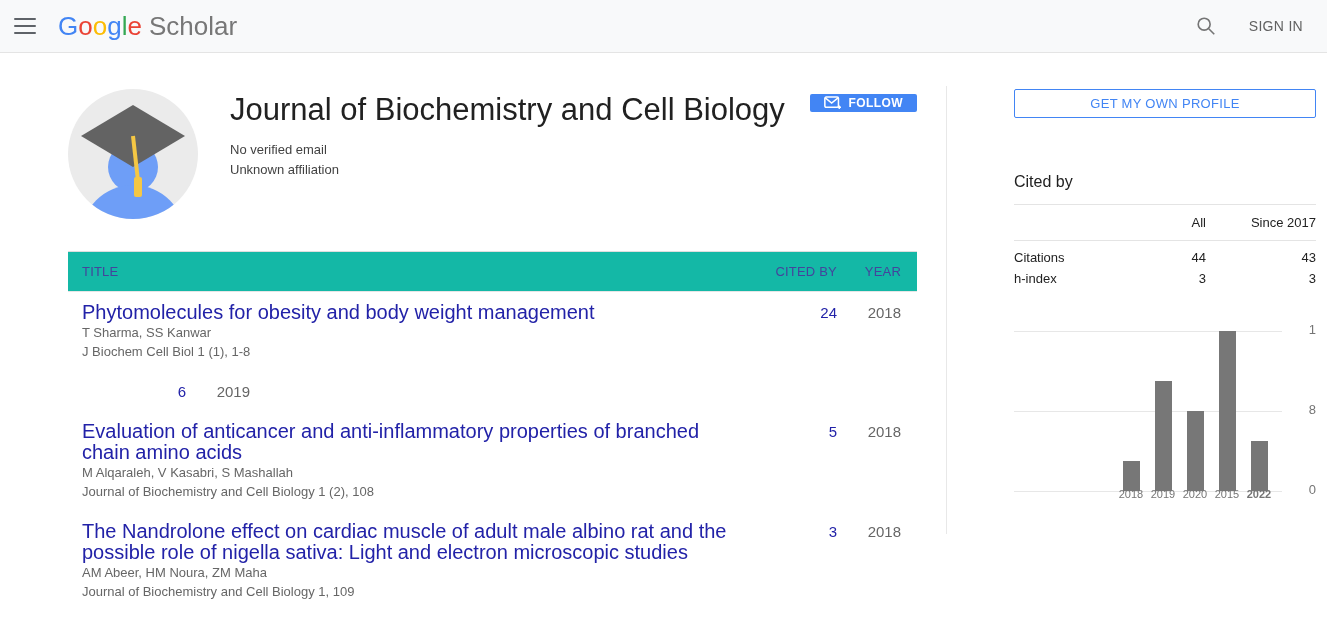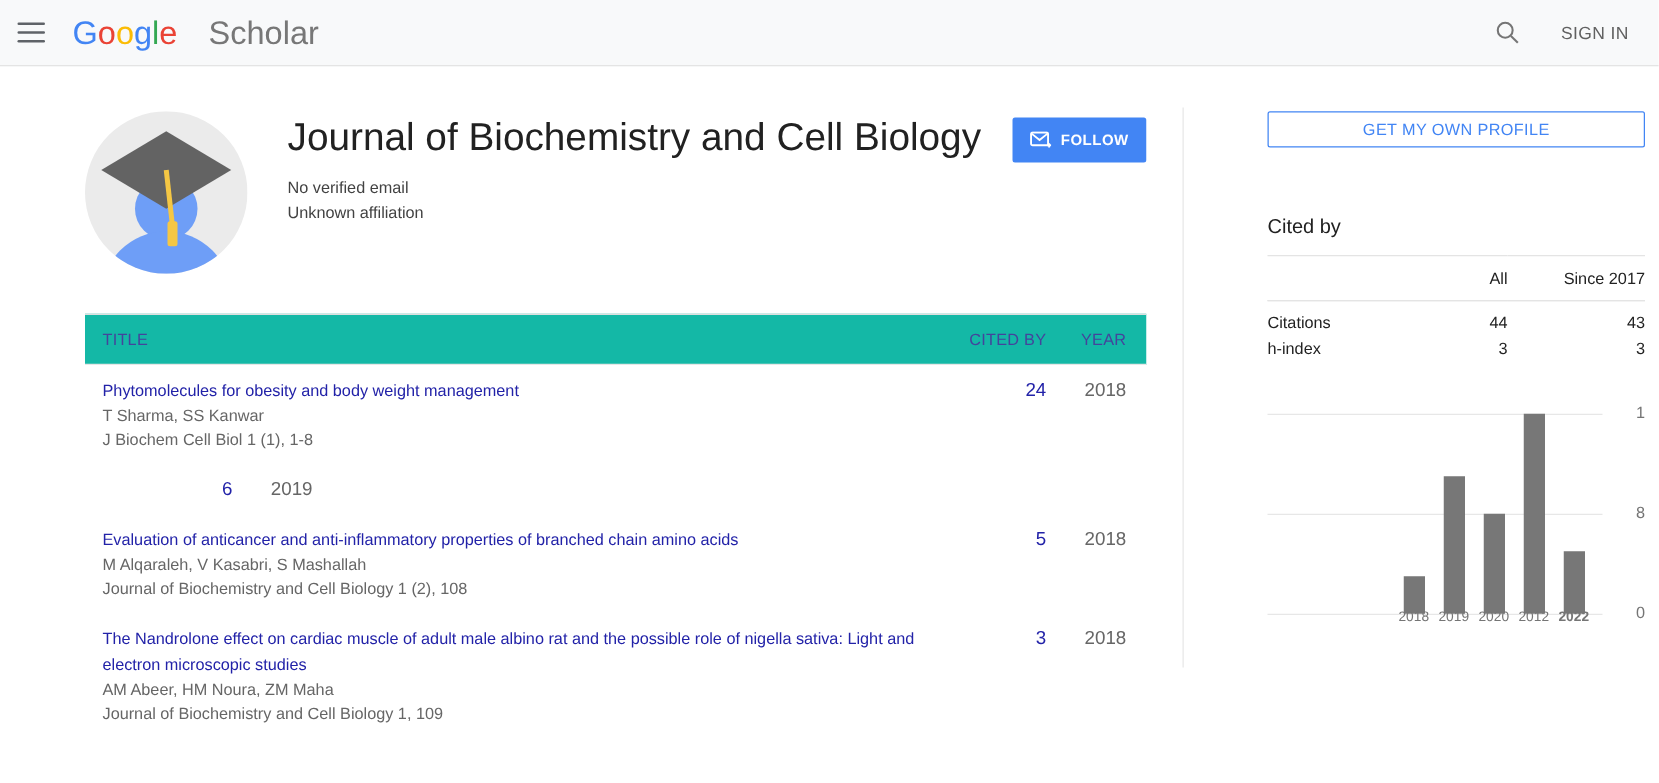--- a/index.html
+++ b/index.html
@@ -5,56 +5,56 @@
   * { margin:0; padding:0; box-sizing:border-box; }
   html,body { width:1327px; height:626px; overflow:hidden; background:#fff;
     font-family:"Liberation Sans", sans-serif; }
 
   
   .topbar { height:53px; background:#f8f9fa; border-bottom:1px solid #e4e4e4;
     display:flex; align-items:center; padding:0 24px 0 14px; }
   .hamburger { width:22px; height:16px; display:flex; flex-direction:column;
     justify-content:space-between; cursor:pointer; margin-right:22px; }
   .hamburger span { display:block; height:2px; background:#5f6368; border-radius:1px; }
-  .logo { font-size:26px; display:flex; align-items:baseline; cursor:pointer;gap:18px; }
+  .logo { font-size:26px; display:flex; align-items:baseline; cursor:pointer; }
   .logo .scholar { color:#777; margin-left:7px; }
   .topbar-right { margin-left:auto; display:flex; align-items:center; gap:32px; }
   .search-icon svg { display:block; }
   .sign-in { font-size:14px; color:#616161; letter-spacing:.3px; cursor:pointer; }
 
   
   .content { position:relative; display:flex; padding:36px 0 0 68px; }
   .left-col { width:849px; }
   .v-divider { position:absolute; left:946px; top:33px; width:1px; height:448px;
     background:#e8e8e8; }
   .sidebar { width:302px; margin-left:97px; }
 
   
   .profile { display:flex; }
   .avatar { width:130px; height:130px; flex:0 0 130px; }
   .profile-info { margin-left:32px; padding-top:3px; }
   .profile-name { font-size:31px; color:#212121; font-weight:400; margin-bottom:12px; }
   .profile-line { font-size:13px; color:#424242; line-height:20px; }
   .follow-btn { margin-left:auto; align-self:flex-start; margin-top:5px;
     background:#4285f4; color:#fff; border:none; border-radius:2px;
-    height:36px; padding:0 14px; font-size:12px; font-weight:bold;
+    height:18px; padding:0 14px; font-size:12px; font-weight:bold;
     letter-spacing:.4px; display:flex; align-items:center; gap:8px; cursor:pointer;
     font-family:"Liberation Sans", sans-serif; }
 
   
   .pub-table { margin-top:32px; }
   .pub-head { display:flex; align-items:center; background:#14b8a6;
     border-top:1px solid #dedede; border-bottom:1px solid #e6e6e6;
     height:41px; padding-left:14px; }
   .col-title { flex:1; }
   .col-cited { width:104px; text-align:right; }
   .col-year  { width:80px; text-align:right; padding-right:16px; }
   .pub-head .hlabel { font-size:13px; color:#44449c; letter-spacing:.2px; }
   .pub-row { display:flex; padding:10px 0 10px 14px; }
-  .pub-title { font-size:13px; color:#2222a8; text-decoration:none; display:block;
+  .pub-title { font-size:20px; color:#2222a8; text-decoration:none; display:block;
     line-height:21px; cursor:pointer; }
   .pub-authors, .pub-venue { font-size:13px; color:#666; line-height:18px; margin-top:1px; }
   .pub-cited a { font-size:15px; color:#2222a8; text-decoration:none; cursor:pointer; }
   .pub-year { font-size:15px; color:#666; }
   .pub-cited, .pub-year { padding-top:2px; }
 
   
   .get-profile-btn { width:100%; height:29px; background:#fff;
     border:1px solid #4285f4; border-radius:2px; color:#4285f4;
     font-size:13px; letter-spacing:.3px; cursor:pointer;
@@ -224,17 +224,17 @@
           <div class="bar" title="2021: 16" style="left: 205px; height: 160px; background: rgb(119, 119, 119);"></div>
           <div class="bar" title="2022: 5" style="left: 237px; height: 50px; background: rgb(119, 119, 119);"></div>
         </div>
       <div id="chart-yticks"></div>
     <div class="ytick" style="top: -1px;">1</div>
         <div class="ytick" style="top: 79px;">8</div>
         <div class="ytick" style="top: 159px;">0</div>
         <div class="bar-label" style="left: 99px;">2018</div>
         <div class="bar-label" style="left: 131px;">2019</div>
         <div class="bar-label" style="left: 163px;">2020</div>
-        <div class="bar-label" style="left: 195px;">2012</div>
+        <div class="bar-label" style="left: 195px;">2015</div>
         <div class="bar-label" style="left: 227px; font-weight: bold;">2022</div>
       </div>
   </div>
 </div>
 
 </body></html>

